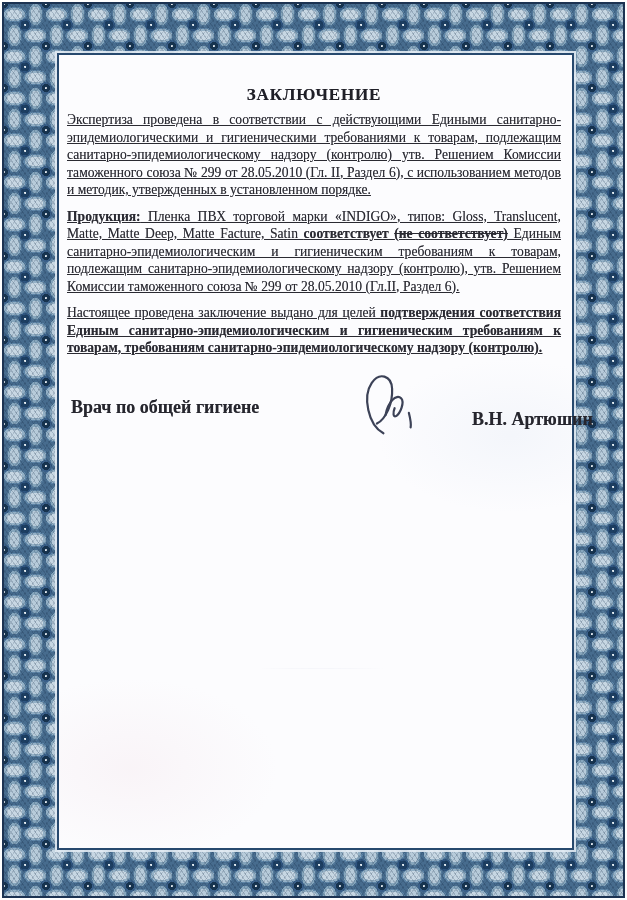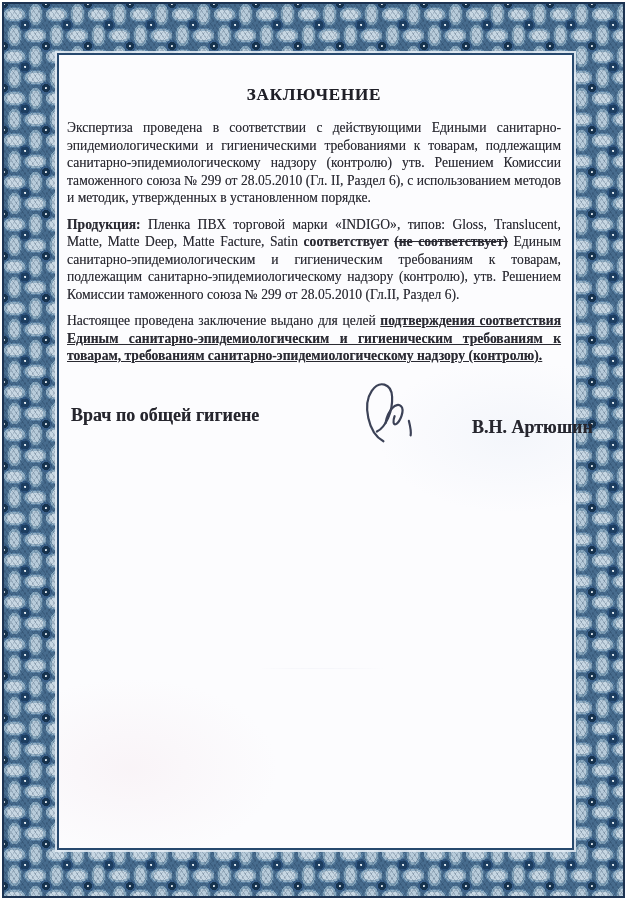--- a/index.html
+++ b/index.html
@@ -39,32 +39,33 @@
     box-sizing:border-box;
     background:#fcfcfe;
     border:2px solid #27496e;
     box-shadow:0 0 0 2px rgba(226,235,243,0.9);
     padding:30px 11px 0 8px;
     background-image:
       radial-gradient(ellipse 210px 130px at 14% 90%, rgba(235,208,218,0.18), rgba(0,0,0,0) 70%),
       radial-gradient(ellipse 190px 110px at 88% 48%, rgba(214,224,240,0.22), rgba(0,0,0,0) 70%);
   }
   .title{
-    margin:0 0 14px 0;
+    margin:0 0 6px 0;
     text-align:center;
     font-size:17px;font-weight:bold;letter-spacing:0.8px;
     color:#1f1f27;
     text-shadow:0 0 0.5px rgba(30,30,40,0.55);
   }
   .para{
     margin:0 0 9px 0;
     font-size:13.6px;line-height:17.5px;
     text-align:justify;
     color:#2a2a32;
     text-shadow:0 0 0.5px rgba(42,42,52,0.5);
+    text-decoration:underline;
   }
   .para b{font-weight:bold;}
   .struck{text-decoration:line-through;}
   .underlined{text-decoration:underline;}
   .sig-row{
     position:relative;margin-top:22px;height:72px;
   }
   .sig-role,.sig-name{
     position:absolute;top:18px;
     font-size:18px;font-weight:bold;color:#26262e;

